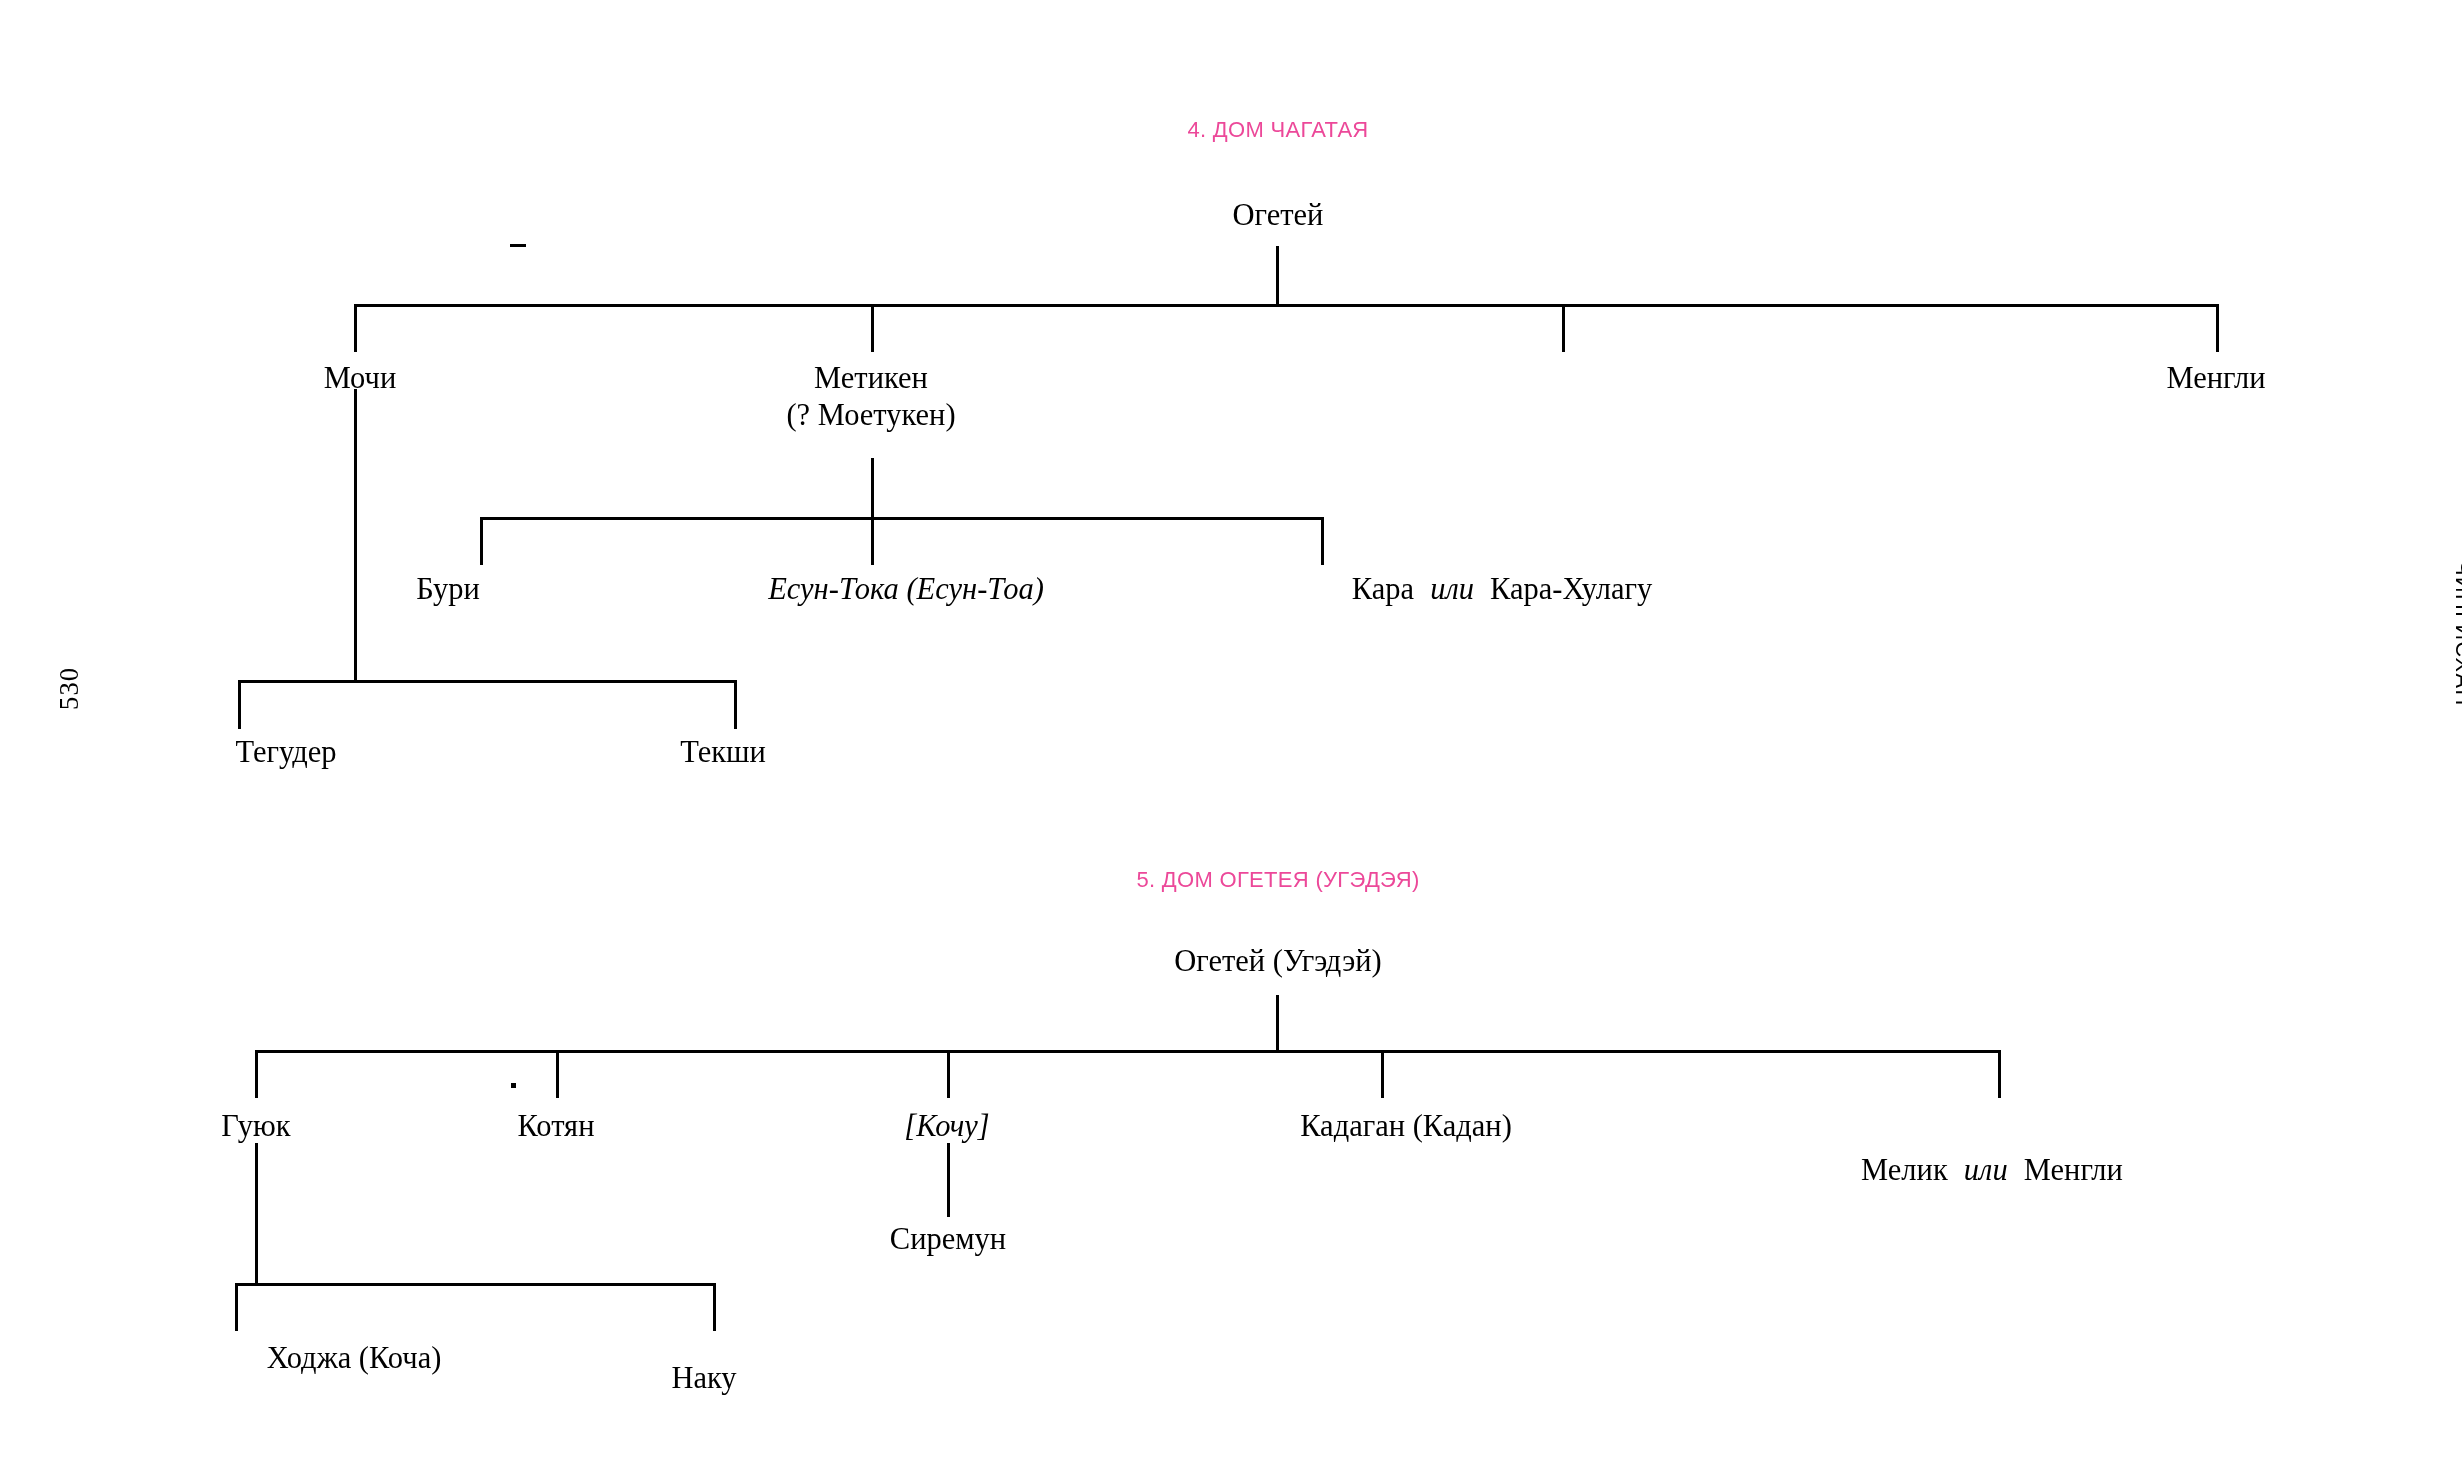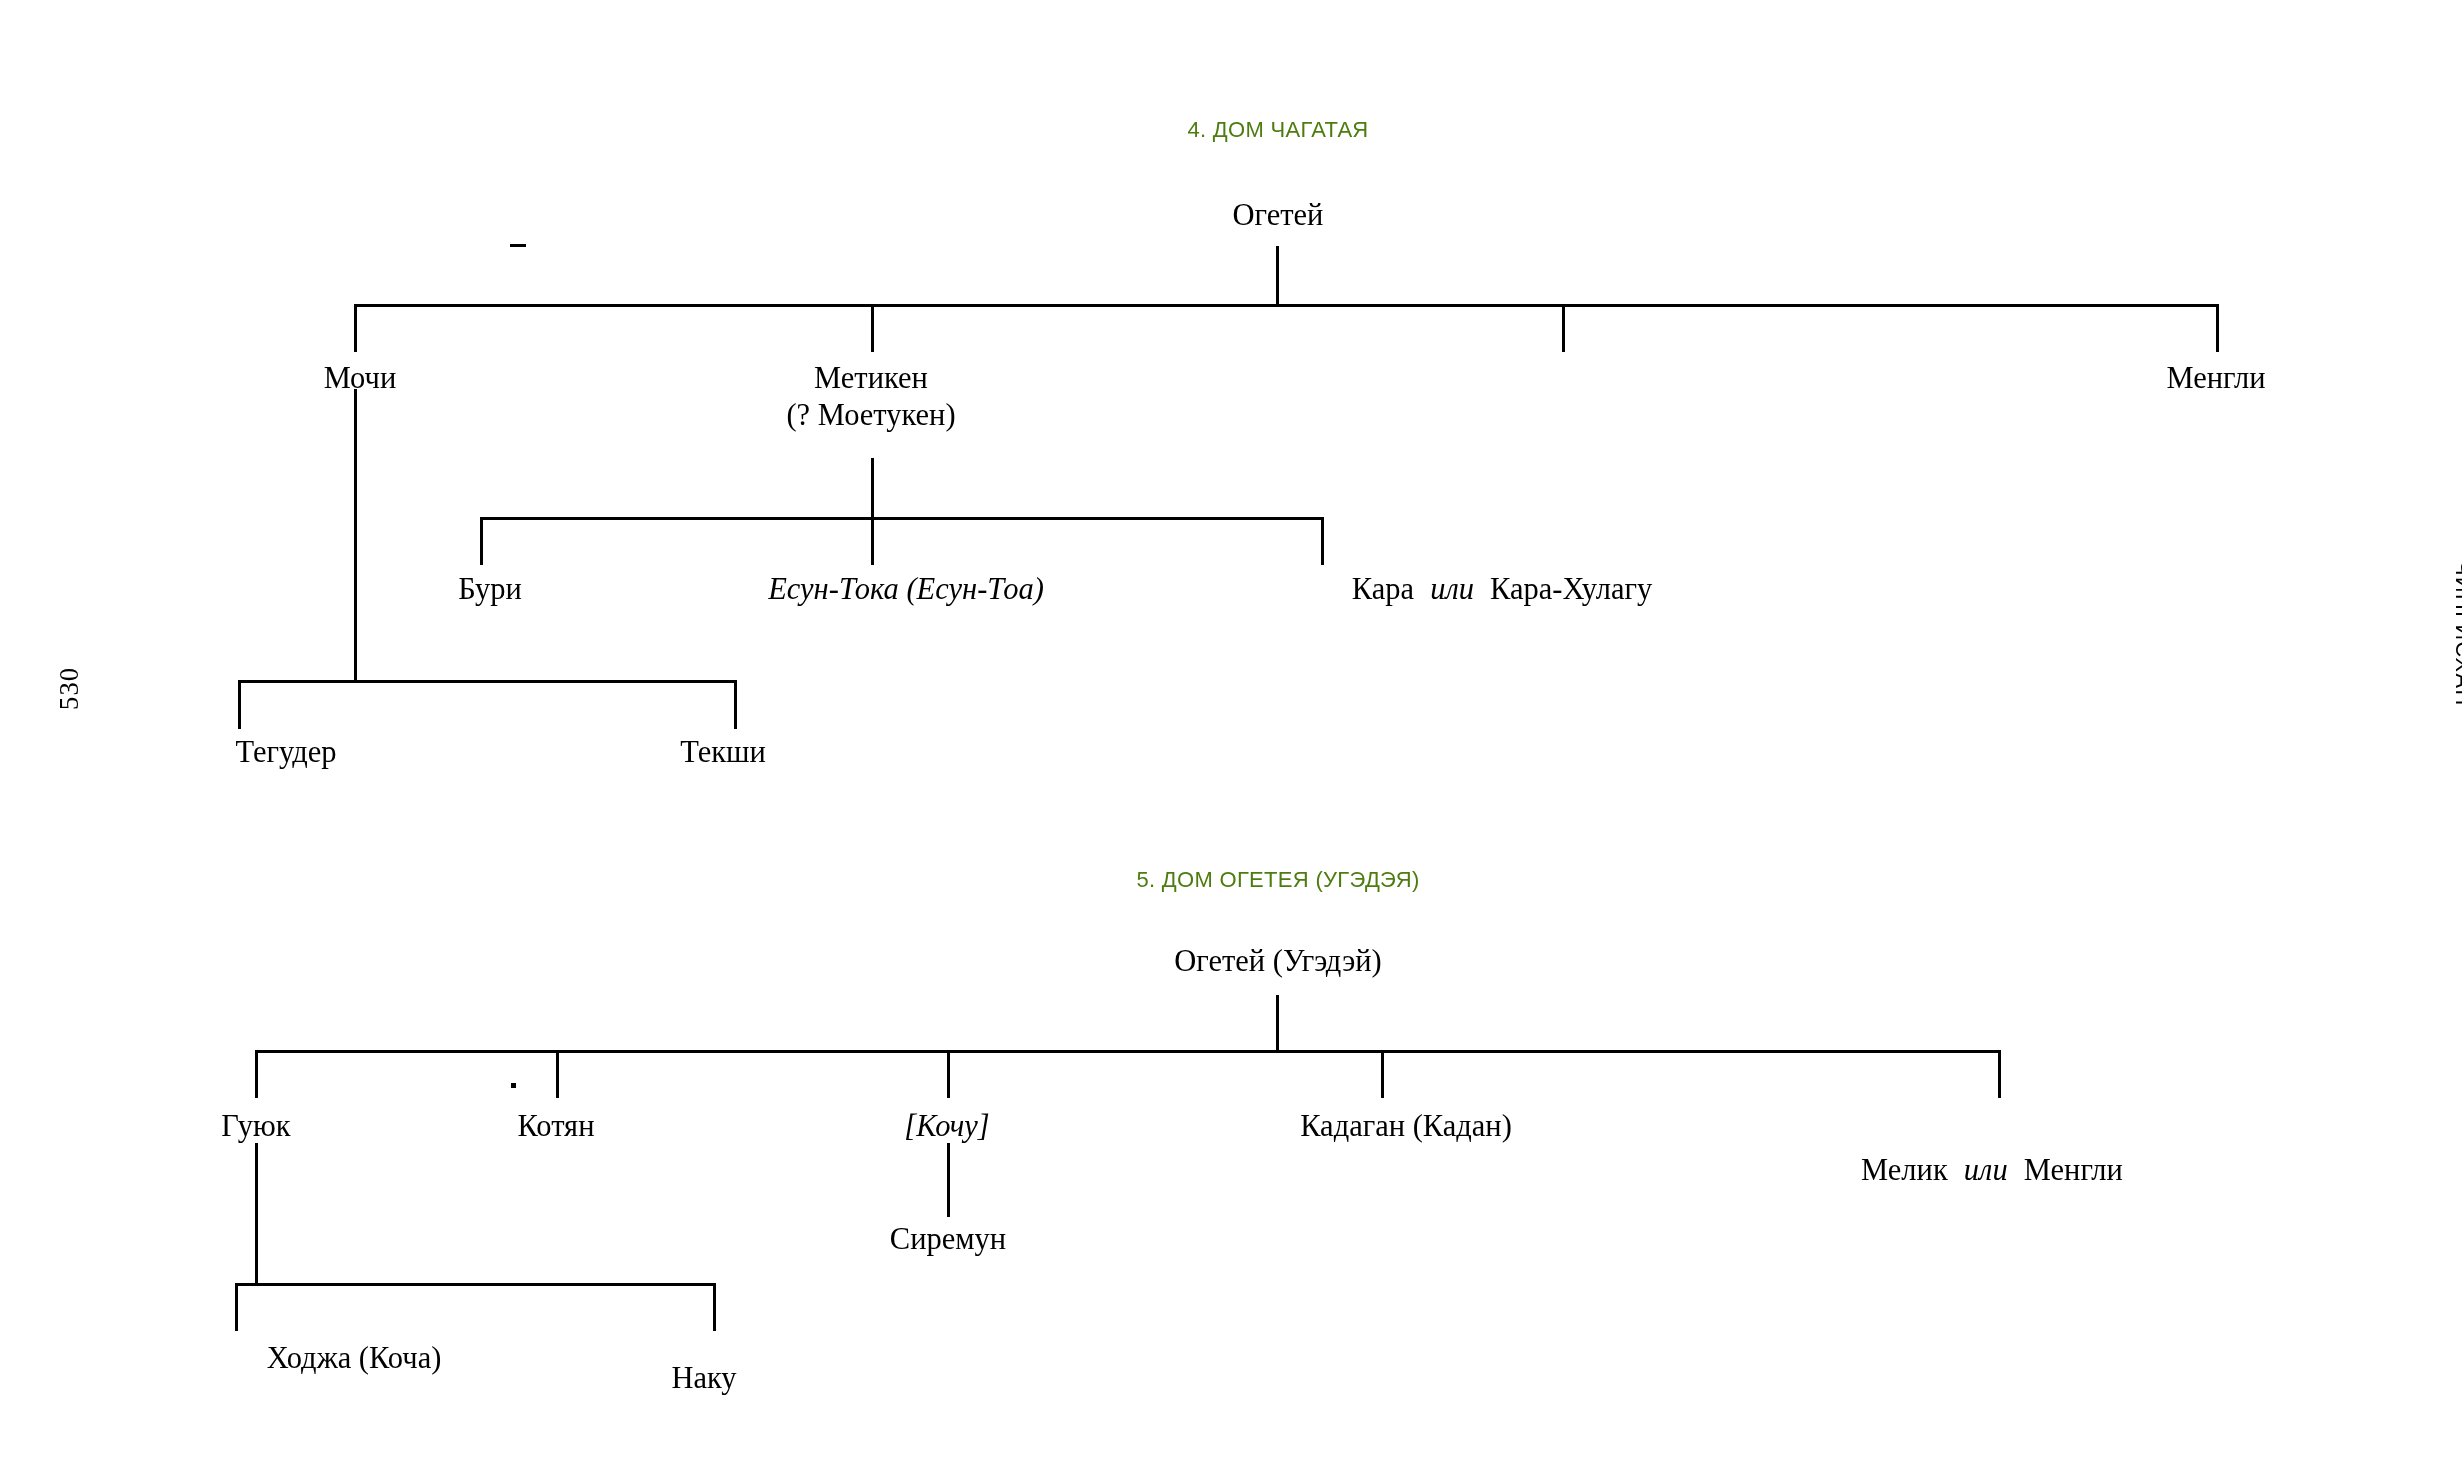--- a/index.html
+++ b/index.html
@@ -36,21 +36,21 @@
   .node .l2 {
     display: block;
   }
 
   .sect-title {
     position: absolute;
     text-align: center;
     font-family: "Liberation Sans", sans-serif;
     font-size: 22px;
     letter-spacing: 0.3px;
-    color: #4d7c0f;
+    color: #ec4899;
     white-space: nowrap;
     transform: translateX(-50%);
   }
 
   .hline {
     position: absolute;
     background: #000;
     height: 3px;
   }
   .vline {
@@ -111,21 +111,21 @@
 
 
   <div class="node" style="left:2216px; top:360px;">Менгли</div>
 
   <div class="vline" style="left:871px; top:458px; height:62px;"></div>
   <div class="hline" style="left:480px; top:517px; width:844px;"></div>
   <div class="vline" style="left:480px; top:517px; height:48px;"></div>
   <div class="vline" style="left:871px; top:517px; height:48px;"></div>
   <div class="vline" style="left:1321px; top:517px; height:48px;"></div>
 
-  <div class="node" style="left:490px; top:571px;">Бури</div>
+  <div class="node" style="left:448px; top:571px;">Бури</div>
 
   <div class="node" style="left:906px; top:571px;font-style:italic;">Есун-Тока (Есун-Тоа)</div>
 
   <div class="node" style="left:1502px; top:571px;">
     <span>Кара</span>
     <span class="ital" style="margin-left: 0.28em; margin-right: 0.28em;">или</span>
     <span>Кара-Хулагу</span>
   </div>
 
   <div class="vline" style="left:354px; top:389px; height:293px;"></div>

